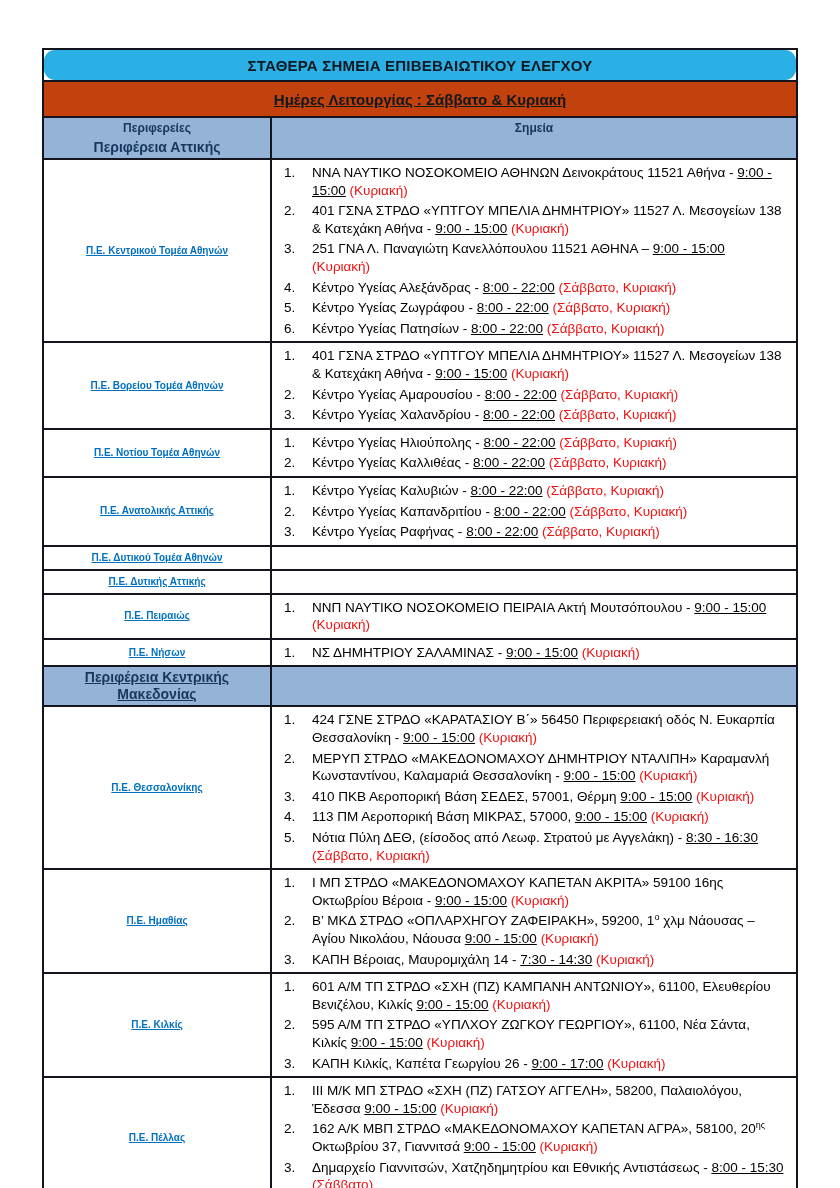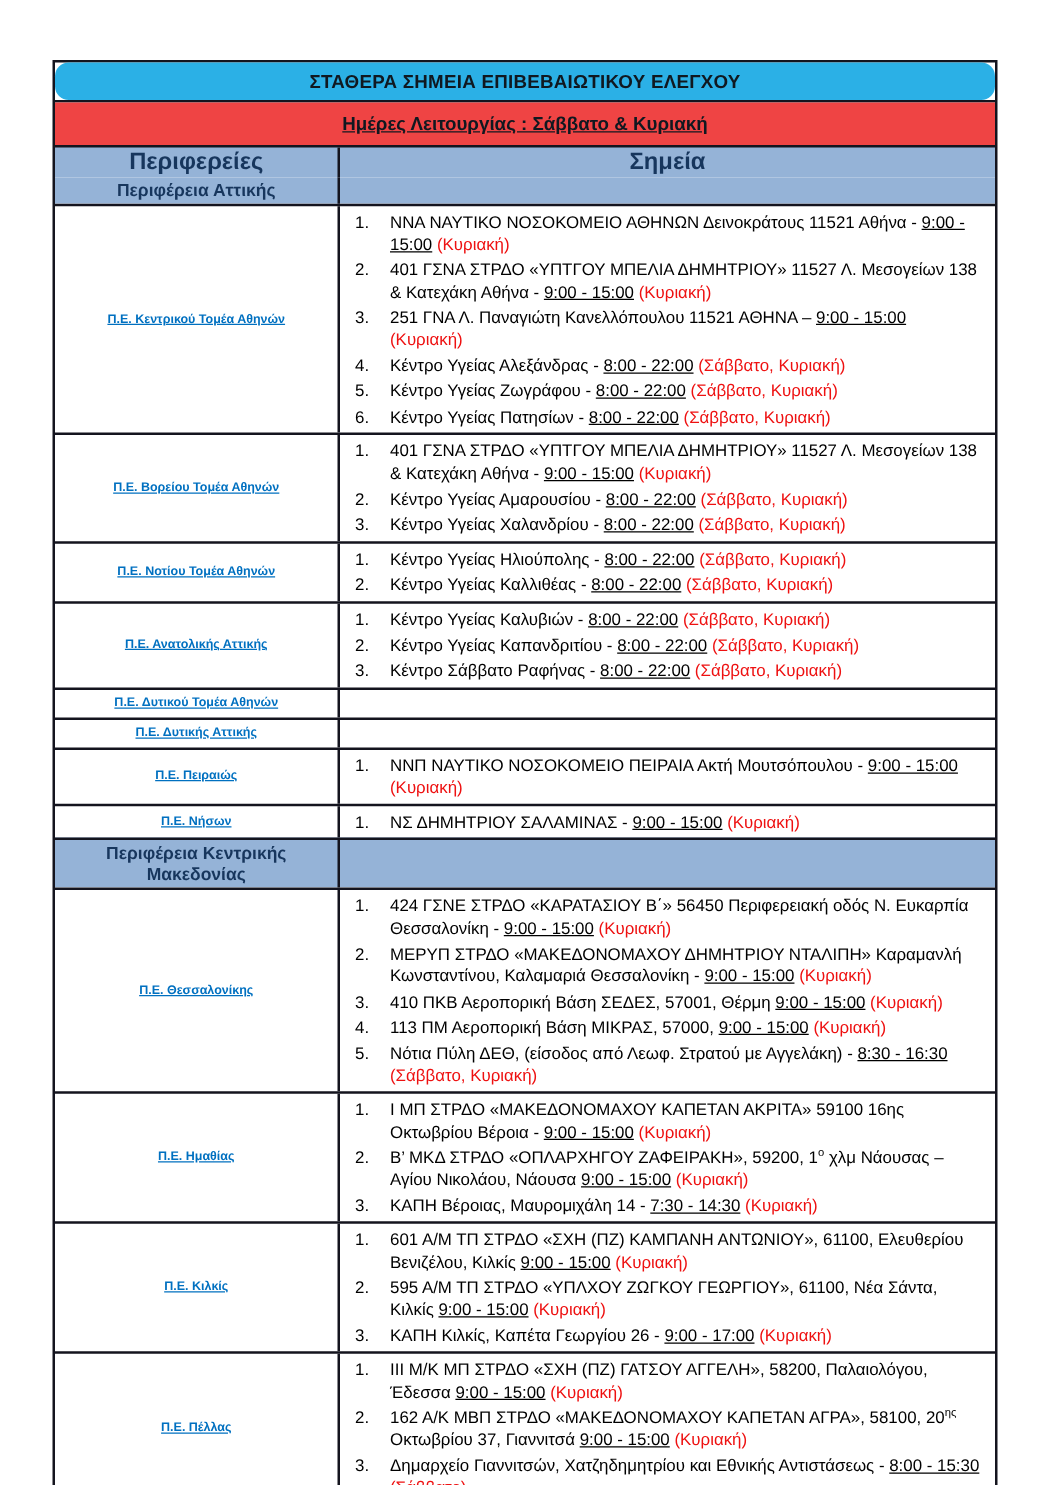--- a/index.html
+++ b/index.html
@@ -23,25 +23,25 @@
   .band{
     width:100%;display:flex;align-items:center;justify-content:center;
     font-weight:700;box-sizing:border-box;
   }
   .band-title{height:30px;font-size:15px;color:#101820;letter-spacing:.2px;border-radius:11px;}
   .band-days{height:34px;font-size:15px;color:#101820;}
   .band-days .u{text-decoration:underline;}
   .hdr{min-height:21px;background:#95B3D7;}
   .hdr .cell-left,.hdr .cell-right{
     display:flex;align-items:center;justify-content:center;
-    font-weight:700;font-size:19px;color:#17365D;padding:1px 16px;
+    font-weight:700;font-size:12px;color:#17365D;padding:1px 16px;
   }
   .group-row{background:#95B3D7;min-height:21px;gap:12px;}
   .group-row .cell-left{font-weight:700;font-size:14px;color:#17365D;line-height:17px;padding:2px 10px;}
-  .group-row.u-label .cell-left span{}
+  .group-row.u-label .cell-left span{text-decoration:underline;}
   .region-row{background:#fff;}
   .region-label{
     color:#0070C0;font-weight:700;font-size:10px;text-decoration:underline;line-height:18px;
   }
   .region-row{min-height:21px;}
   .pt-list{padding:3px 8px 3px 0;margin:0;}
   .pt-item{
     display:grid;grid-template-columns:28px 1fr;
     padding-left:12px;font-size:13.5px;line-height:17.6px;
     margin:1px 0 3px 0;
@@ -54,21 +54,21 @@
   .seg-sup{font-size:9px;vertical-align:super;line-height:0;}
 </style>
 </head>
 <body>
 
 <div class="doc-table">
   <div class="row">
     <div class="band band-title" id="band-title" style="background: rgb(43, 176, 230);">ΣΤΑΘΕΡΑ ΣΗΜΕΙΑ ΕΠΙΒΕΒΑΙΩΤΙΚΟΥ ΕΛΕΓΧΟΥ</div>
   </div>
   <div class="row">
-    <div class="band band-days" id="band-days" style="background: #ef4444;">
+    <div class="band band-days" id="band-days" style="background: #c2410c;">
       <span class="u">Ημέρες Λειτουργίας : Σάββατο &amp; Κυριακή</span>
     </div>
   </div>
   <div class="row hdr">
     <div class="cell cell-left">Περιφερείες</div>
     <div class="cell cell-right">Σημεία</div>
   </div>
   <div id="rows-mount">
       <div class="row group-row">
         <div class="cell cell-left">
@@ -156,21 +156,21 @@
             <div class="pt-item">
               <span class="pt-num">1.</span>
               <span class="pt-text"><span>Κέντρο Υγείας Καλυβιών - </span><span class="seg-u">8:00 - 22:00</span><span class="seg-r"> (Σάββατο, Κυριακή)</span></span>
             </div>
             <div class="pt-item">
               <span class="pt-num">2.</span>
               <span class="pt-text"><span>Κέντρο Υγείας Καπανδριτίου - </span><span class="seg-u">8:00 - 22:00</span><span class="seg-r"> (Σάββατο, Κυριακή)</span></span>
             </div>
             <div class="pt-item">
               <span class="pt-num">3.</span>
-              <span class="pt-text"><span>Κέντρο Σάββατο Ραφήνας - </span><span class="seg-u">8:00 - 22:00</span><span class="seg-r"> (Σάββατο, Κυριακή)</span></span>
+              <span class="pt-text"><span>Κέντρο Υγείας Ραφήνας - </span><span class="seg-u">8:00 - 22:00</span><span class="seg-r"> (Σάββατο, Κυριακή)</span></span>
             </div>
           </div>
         </div>
       </div>
       <div class="row region-row">
         <div class="cell cell-left">
           <span class="region-label">Π.Ε. Δυτικού Τομέα Αθηνών</span>
         </div>
         <div class="cell cell-right"></div>
       </div>

